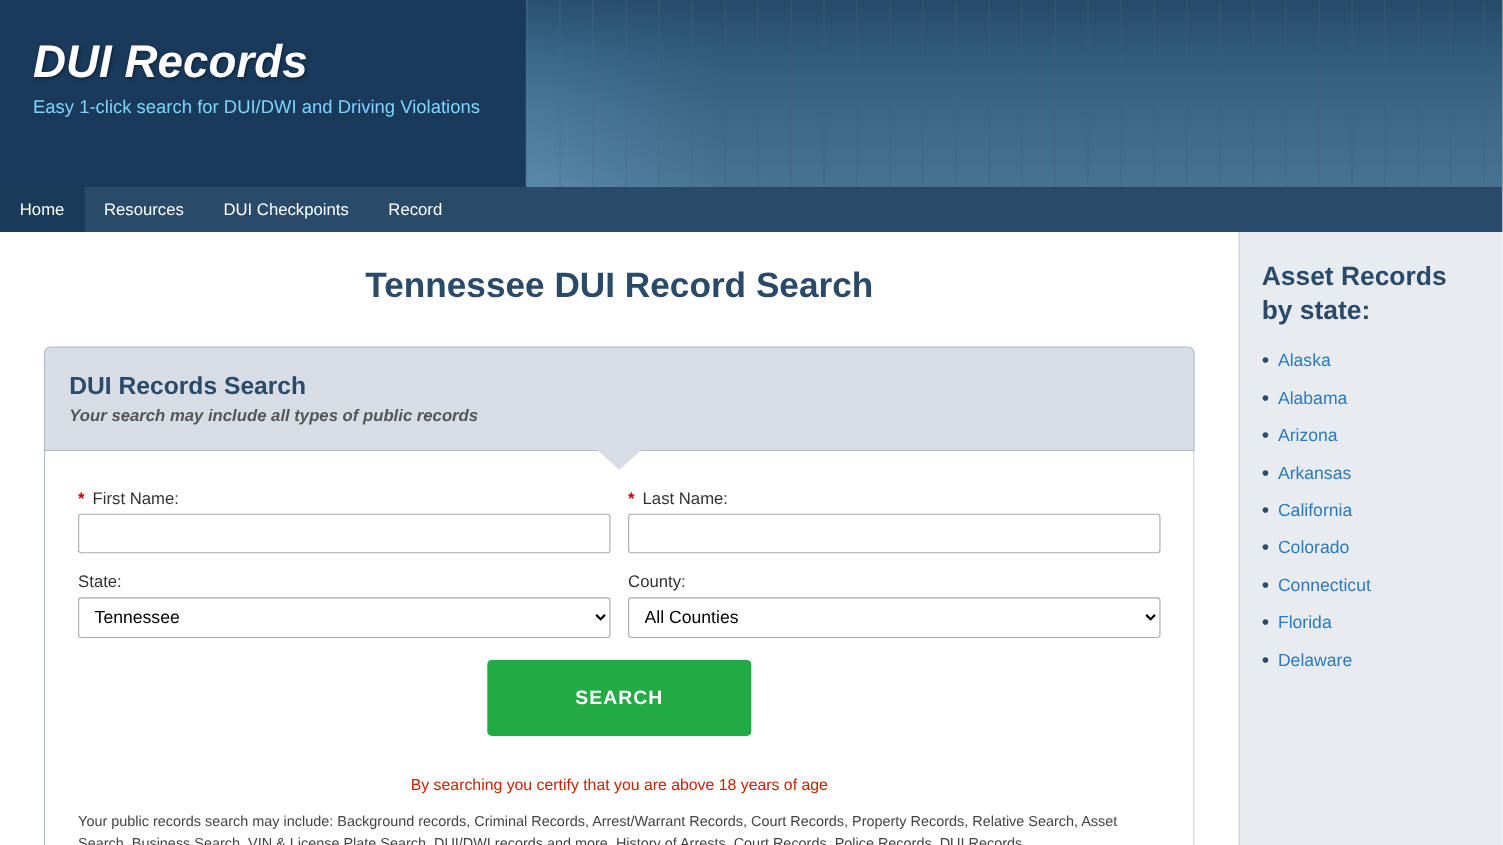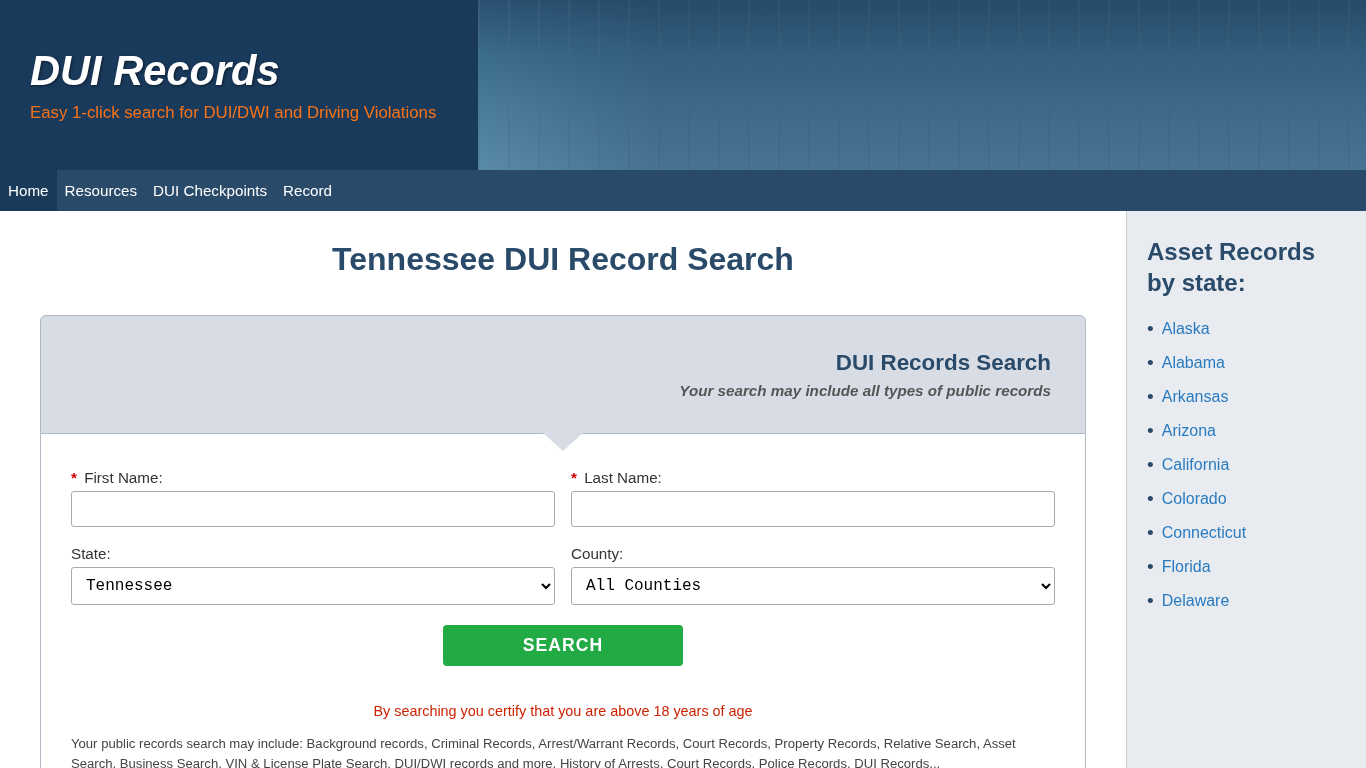--- a/index.html
+++ b/index.html
@@ -5,22 +5,22 @@
     * { margin: 0; padding: 0; box-sizing: border-box; }
     body { font-family: Arial, sans-serif; background: #f0f0f0; }
 
     
     .header {
       position: relative;
       background: #1a3a5c;
       height: 170px;
       overflow: hidden;
       display: flex;
-      align-items: center;
-      padding: 20px 30px;
+      align-items: flex-start;
+      padding: 32px 30px;
     }
     
     .header-image {
       position: absolute;
       right: 0; top: 0;
       width: 65%;
       height: 100%;
       background: linear-gradient(to right, transparent 0%, rgba(30,60,90,0.3) 20%),
                   repeating-linear-gradient(90deg, rgba(80,110,140,0.3) 0px, rgba(80,110,140,0.3) 2px, transparent 2px, transparent 30px),
                   linear-gradient(180deg, #2a5070 0%, #3a6a8a 30%, #4a7a9a 60%, #5a8aaa 100%);
@@ -32,35 +32,35 @@
     .header-title {
       font-size: 2.6em;
       font-weight: bold;
       font-style: italic;
       color: white;
       text-shadow: 1px 1px 3px rgba(0,0,0,0.5);
       margin-bottom: 8px;
     }
     .header-subtitle {
       font-size: 1.05em;
-      color: #f97316;
+      color: #7dd3fc;
     }
 
     
     nav {
       background: #2a4a6a;
       display: flex;
       align-items: center;
       padding: 0;
     }
     nav a {
       display: inline-block;
       color: white;
       text-decoration: none;
-      padding: 12px 8px;
+      padding: 12px 18px;
       font-size: 0.95em;
       cursor: pointer;
     }
     nav a:hover, nav a.active {
       background: #1a3a5a;
     }
     nav a.active {
       background: #1a3a5a;
     }
 
@@ -85,22 +85,22 @@
       font-weight: bold;
       color: #2a4a6a;
       margin-bottom: 37px;
     }
 
     
     .search-header-box {
       background: #d8dde5;
       border: 1px solid #b0bac5;
       border-radius: 6px 6px 0 0;
-      padding: 34px;
-      text-align: right;
+      padding: 22px;
+      text-align: left;
       position: relative;
     }
     .search-header-box h2 {
       font-size: 1.4em;
       color: #2a4a6a;
       margin-bottom: 6px;
     }
     .search-header-box p {
       font-style: italic;
       color: #555;
@@ -162,33 +162,32 @@
       font-size: 1em;
     }
 
     .form-group select {
       width: 100%;
       padding: 8px 10px;
       border: 1px solid #aaa;
       border-radius: 3px;
       font-size: 1em;
       background: white;
-      font-family: Liberation Mono, monospace;
     }
 
     .search-btn-container {
       text-align: center;
       margin: 20px 0 10px;
     }
 
     .search-btn {
       background: #22aa44;
       color: white;
       border: none;
-      padding: 10px 80px;
+      padding: 24px 80px;
       font-size: 1.1em;
       font-weight: bold;
       letter-spacing: 1px;
       border-radius: 4px;
       cursor: pointer;
     }
 
     .age-notice {
       text-align: center;
       color: #cc2200;
@@ -319,24 +318,24 @@
   <div class="sidebar">
     <div class="sidebar-title">Asset Records by state:</div>
     <ul>
     <li>
           <a href="#">Alaska</a>
         </li>
         <li>
           <a href="#">Alabama</a>
         </li>
         <li>
+          <a href="#">Arizona</a>
+        </li>
+        <li>
           <a href="#">Arkansas</a>
-        </li>
-        <li>
-          <a href="#">Arizona</a>
         </li>
         <li>
           <a href="#">California</a>
         </li>
         <li>
           <a href="#">Colorado</a>
         </li>
         <li>
           <a href="#">Connecticut</a>
         </li>

